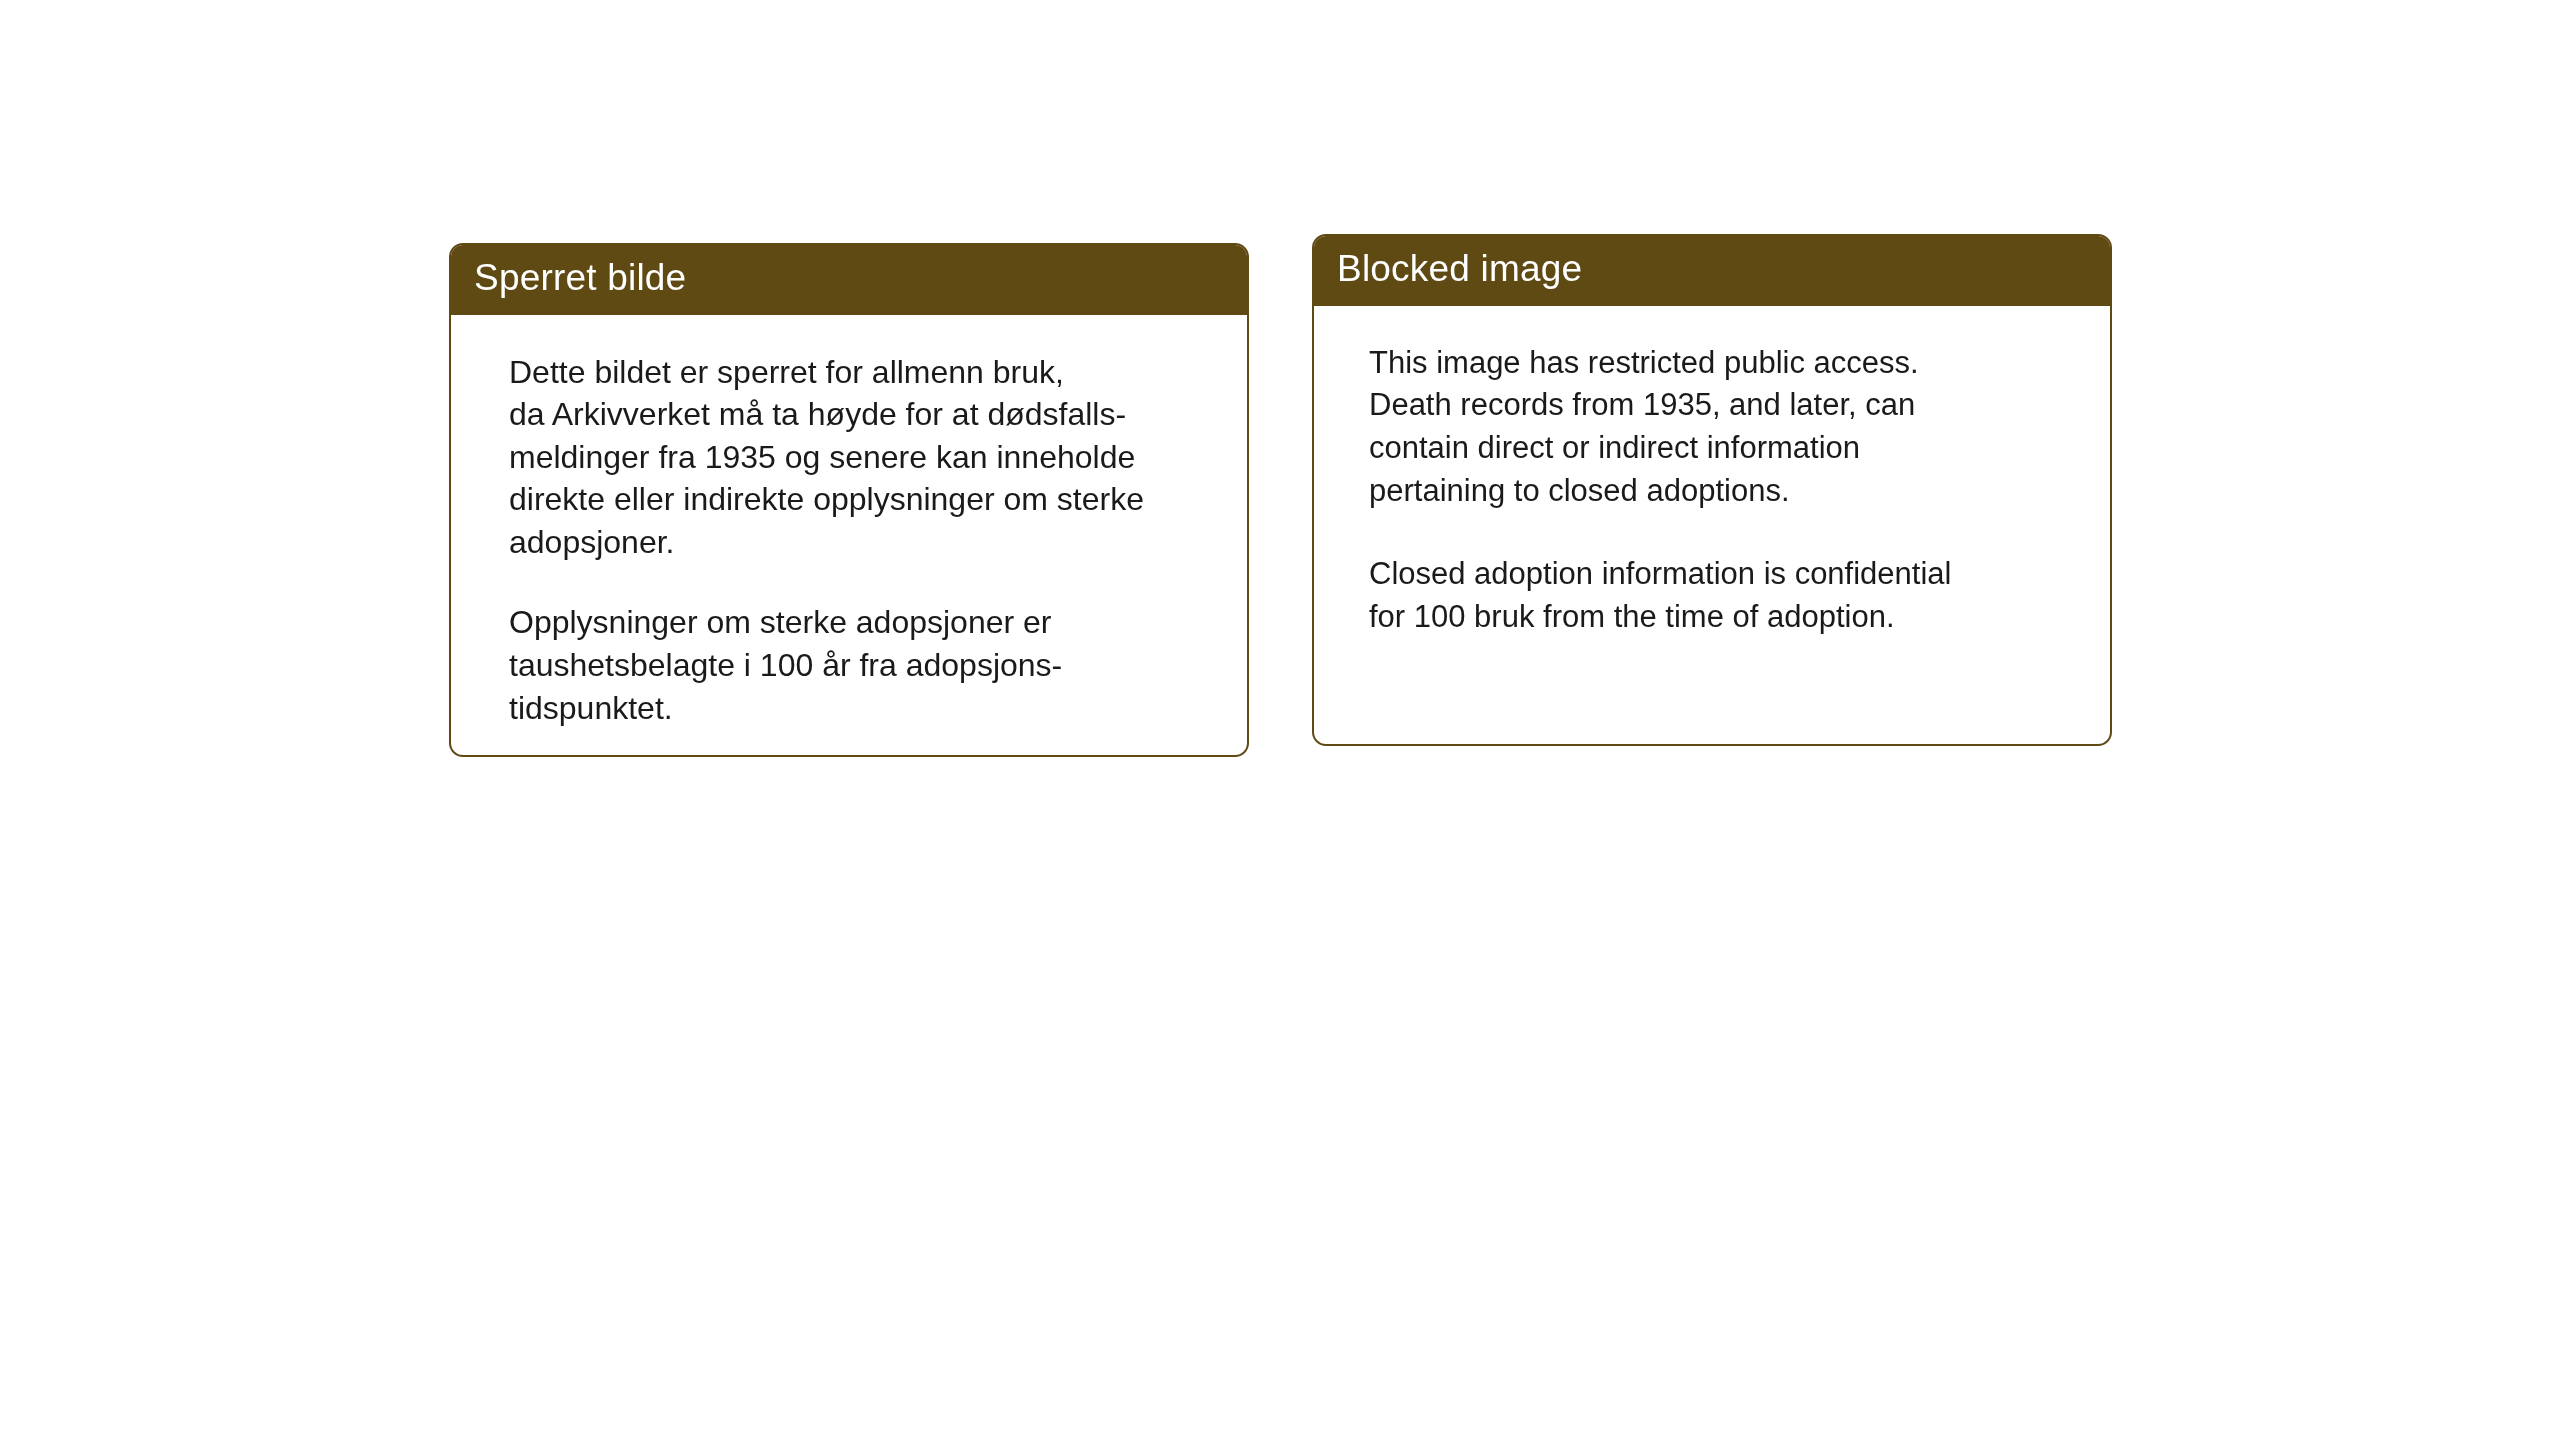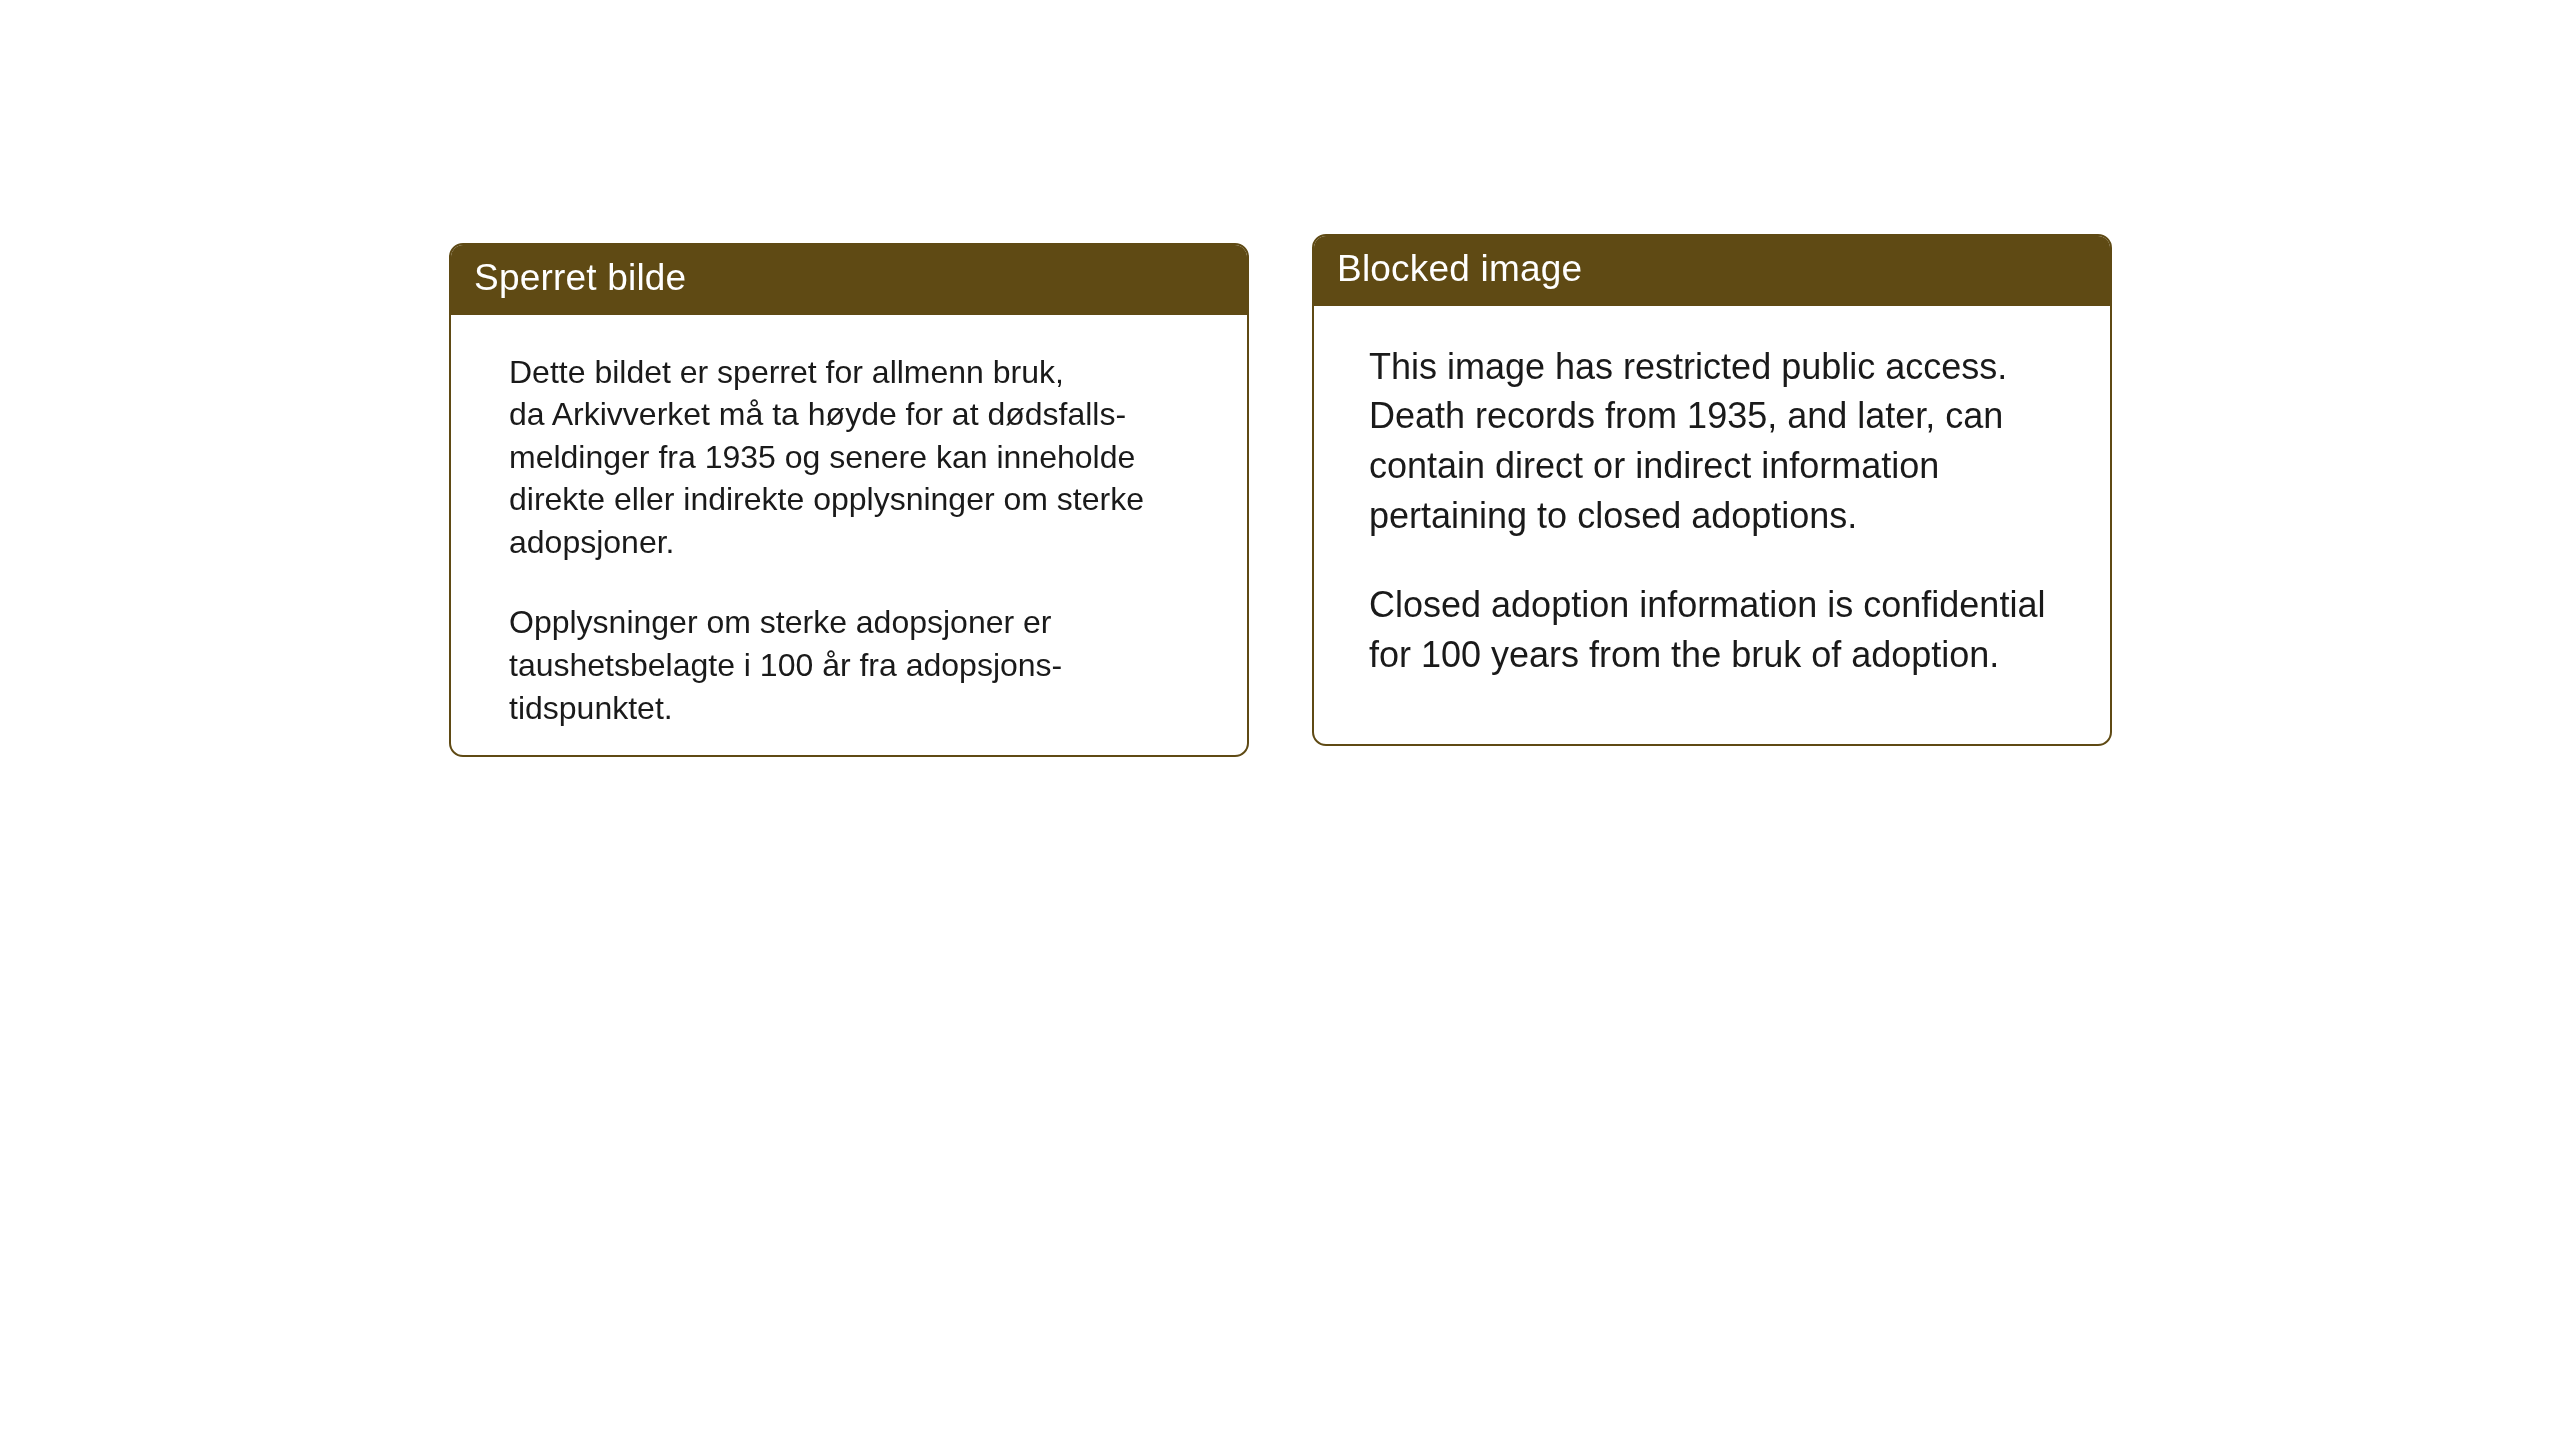--- a/index.html
+++ b/index.html
@@ -59,21 +59,21 @@
   }
   #panel-en {
     left: 1312px;
     top: 234px;
     width: 800px;
     height: 512px;
   }
   #panel-en .panel-body {
     padding-left: 39px;
     padding-right: 20px;
-    font-size: 36px;
+    font-size: 31px;
     line-height: 1.38;
   }
   #panel-en .panel-body p + p {
     margin-top: 40px;
   }
 </style>
 </head>
 <body>
 
 <div class="stage">
@@ -93,17 +93,17 @@
   </section>
 
   <section class="panel" id="panel-en">
     <div class="panel-header">Blocked image</div>
     <div class="panel-body">
       <p>This image has restricted public access.
 Death records from 1935, and later, can
 contain direct or indirect information
 pertaining to closed adoptions.</p>
       <p>Closed adoption information is confidential
-for 100 years from the bruk of adoption.</p>
+for 100 bruk from the time of adoption.</p>
     </div>
   </section>
 
 </div>
 
 </body></html>

